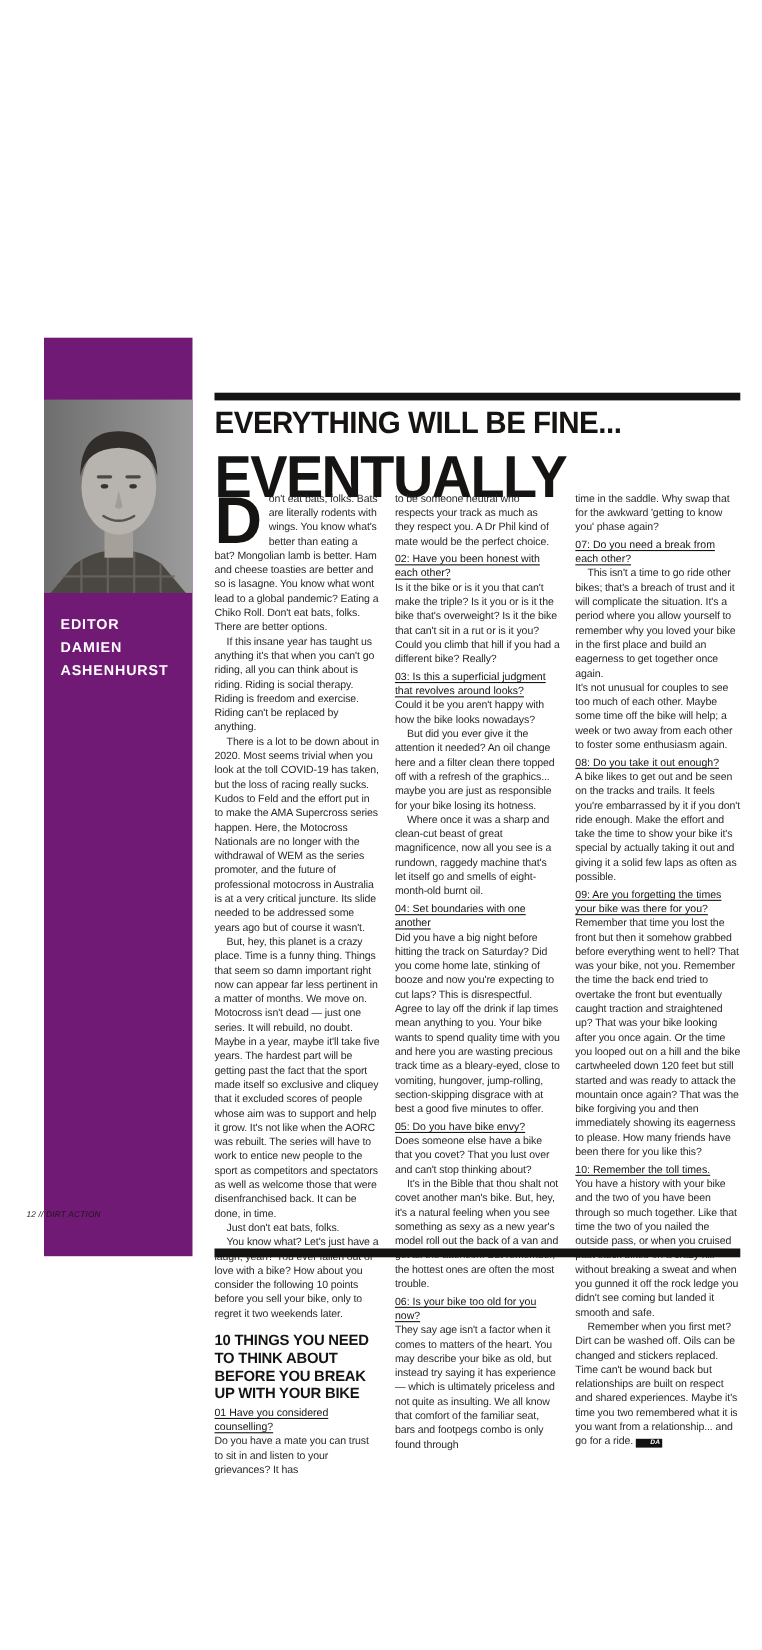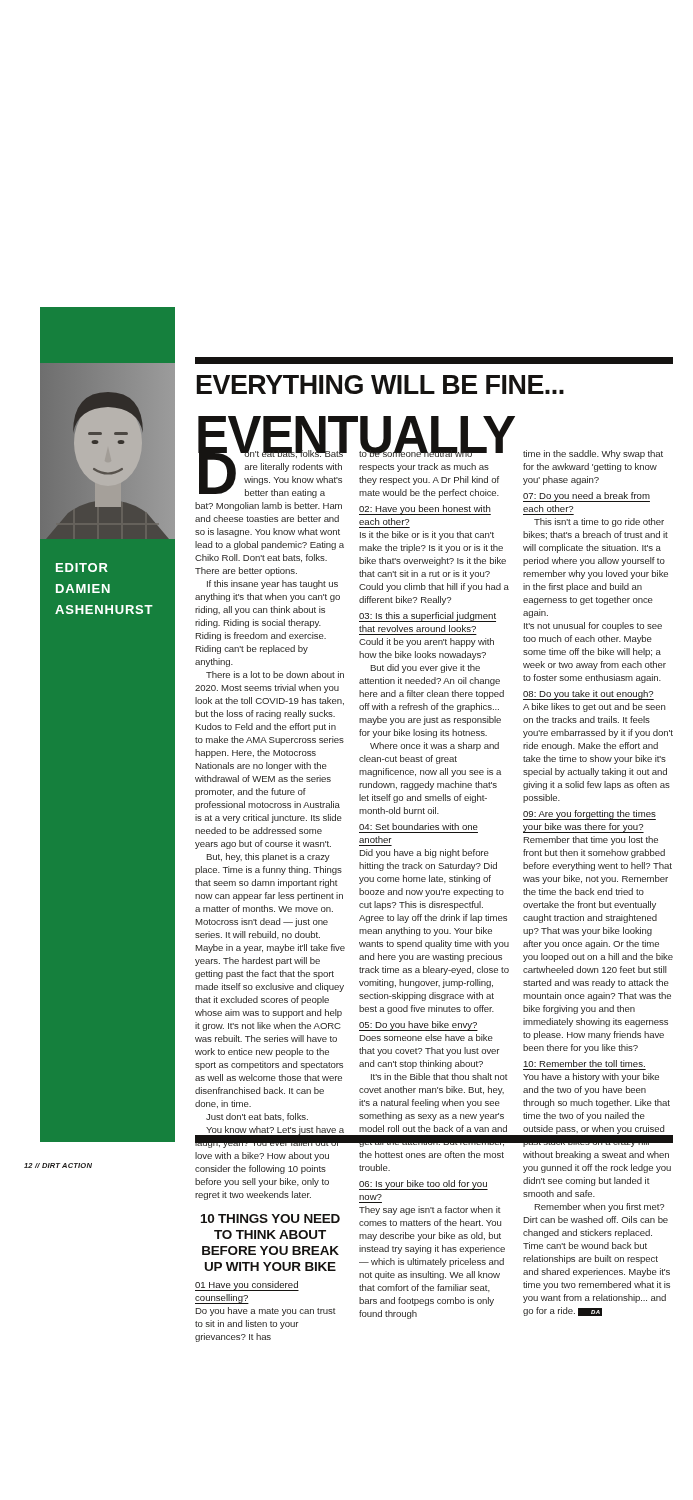--- a/index.html
+++ b/index.html
@@ -6,21 +6,21 @@
   body{
     width:693px;height:1500px;position:relative;background:#ffffff;
     font-family:"Liberation Sans","DejaVu Sans",sans-serif;color:#242220;
     overflow:hidden;
   }
   .page{position:absolute;inset:0;}
 
   
   .sidebar{
     position:absolute;left:40px;top:307px;width:135px;height:835px;
-    background:#15803d;
+    background:#701a75;
   }
   .photo{position:absolute;left:0;top:56px;width:135px;height:176px;overflow:hidden;}
   .editor-block{
     position:absolute;left:15px;top:250px;color:#ffffff;
     font-weight:700;font-size:13px;line-height:21px;letter-spacing:.8px;
   }
 
   
   .main{position:absolute;left:195px;top:0;width:478px;}
   .headline-rule{position:absolute;left:0;top:357px;width:478px;height:7px;background:#151311;}
@@ -36,43 +36,43 @@
   }
   .columns{
     position:absolute;left:0;top:447px;width:478px;
     display:flex;gap:14px;
   }
   .col{width:150px;flex:0 0 150px;}
   .col p{margin:0;font-size:9.6px;line-height:13px;letter-spacing:-.1px;color:#2b2926;}
   .col p.indent{text-indent:11px;}
   .section-heading{
     margin:10px 0 2px 0;font-size:13.5px;line-height:16px;font-weight:800;
-    letter-spacing:-.2px;color:#161412;text-transform:uppercase;text-align:center;
+    letter-spacing:-.2px;color:#161412;text-transform:uppercase;
   }
   .subhead{
     margin:3px 0 0 0;font-size:9.6px;line-height:13px;font-weight:400;color:#161412;
     text-decoration:underline;text-underline-offset:2px;text-decoration-thickness:1px;
   }
   .end-marker{
     display:inline-block;background:#151311;color:#fff;
     font-size:6px;font-weight:700;font-style:italic;line-height:8px;
     padding:0 2px;vertical-align:baseline;letter-spacing:.3px;
   }
   .bottom-rule{position:absolute;left:0;top:1135px;width:478px;height:8px;background:#151311;}
 
   
   .dropcap{
     float:left;font-size:60px;line-height:49px;font-weight:800;color:#161412;
     margin:2px 6px 0 0;
   }
 
   
   .footer{
-    position:absolute;left:24px;top:1161px;
-    font-size:7.5px;font-weight:700;font-style:italic;letter-spacing:.2px;color:#1c1a18;
+    position:absolute;left:24px;top:1099px;
+    font-size:7.5px;font-weight:400;font-style:italic;letter-spacing:.2px;color:#1c1a18;
   }
 </style>
 </head>
 <body>
 
 <div class="page">
 
   <aside class="sidebar">
     <div class="photo">
       <svg width="135" height="176" viewBox="0 0 135 176" xmlns="http://www.w3.org/2000/svg">

